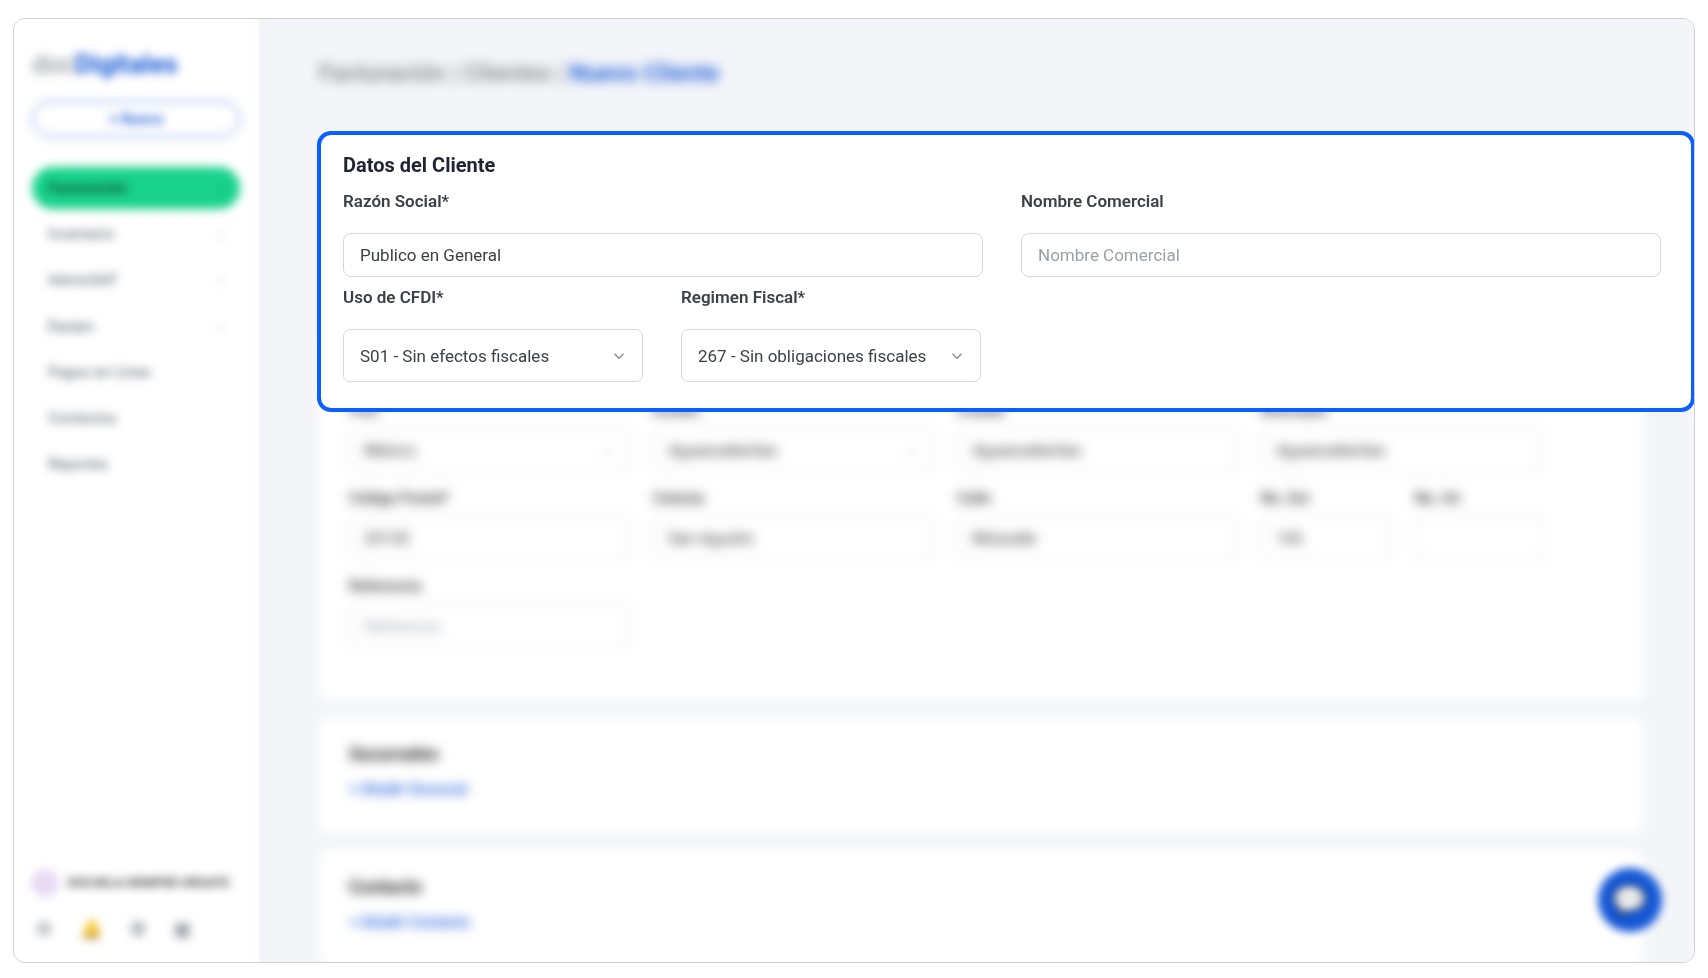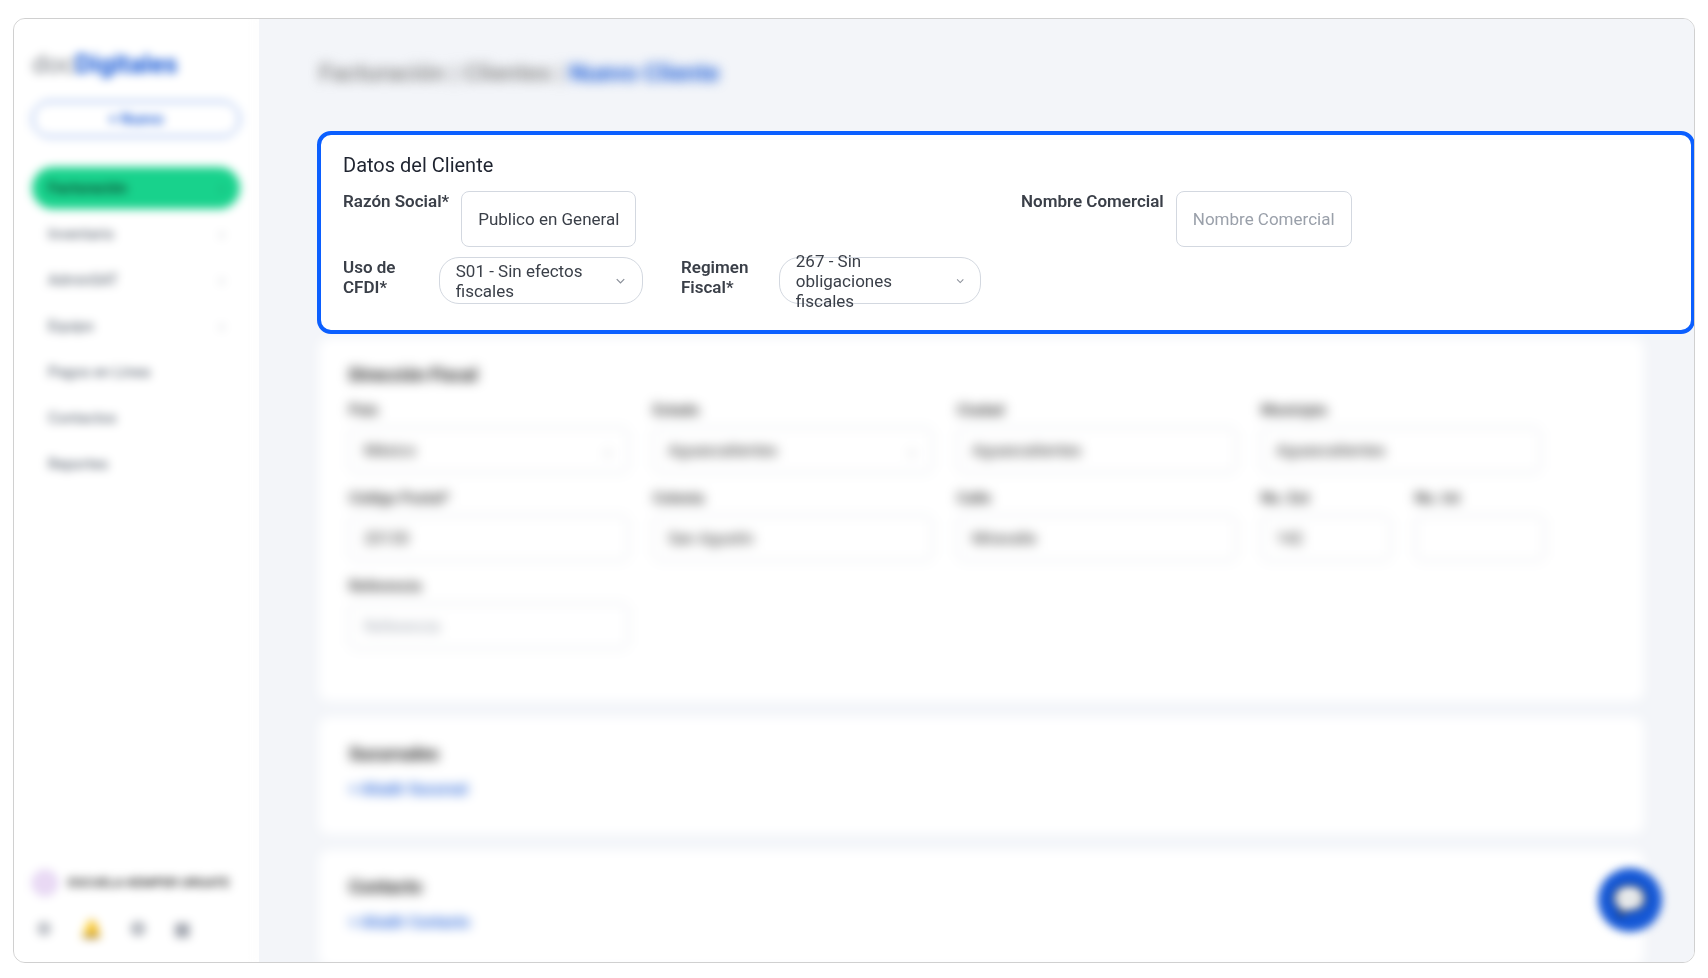--- a/index.html
+++ b/index.html
@@ -117,40 +117,40 @@
       top: 112px;
       left: 303px;
       width: 1378px;
       border: 4px solid #0b5fff;
       border-radius: 14px;
       background: #fff;
       padding: 18px 22px 26px;
       z-index: 50;
       box-shadow: 0 0 0 0 rgba(0,0,0,0);
     }
-    .hl-title { font-size: 20px; font-weight: 400; color:#1f2430; margin-bottom: 14px;}
+    .hl-title { font-size: 20px; font-weight: 700; color:#1f2430; margin-bottom: 14px;}
     .hl-row { display:flex; gap: 38px; margin-bottom: 10px;}
-    .hl-field { display:flex; flex-direction:row; gap: 12px; }
+    .hl-field { display:flex; flex-direction:column; gap: 22px; }
     .hl-label { font-size: 17px; font-weight: 600; color:#3a3f48; }
     .hl-input {
       border:1px solid #d3d8e0;
       border-radius:8px;
       padding: 0 16px;
-      height:56px;
+      height:44px;
       font-size:17px;
       color:#3a3f48;
       display:flex; align-items:center;
       background:#fff;
     }
     .hl-input.ph { color:#9aa0aa; }
     .hl-select {
       border:1px solid #d3d8e0;
-      border-radius:20px;
+      border-radius:7px;
       padding: 0 14px 0 16px;
-      height:47px;
+      height:53px;
       font-size:17px;
       color:#3a3f48;
       display:flex; align-items:center; justify-content:space-between;
       background:#fff;
     }
     .hl-select svg { width:18px; height:18px; stroke:#8a8f99; }
     
     .chat-fab {
       position:absolute;
       right: 32px; bottom: 30px;

